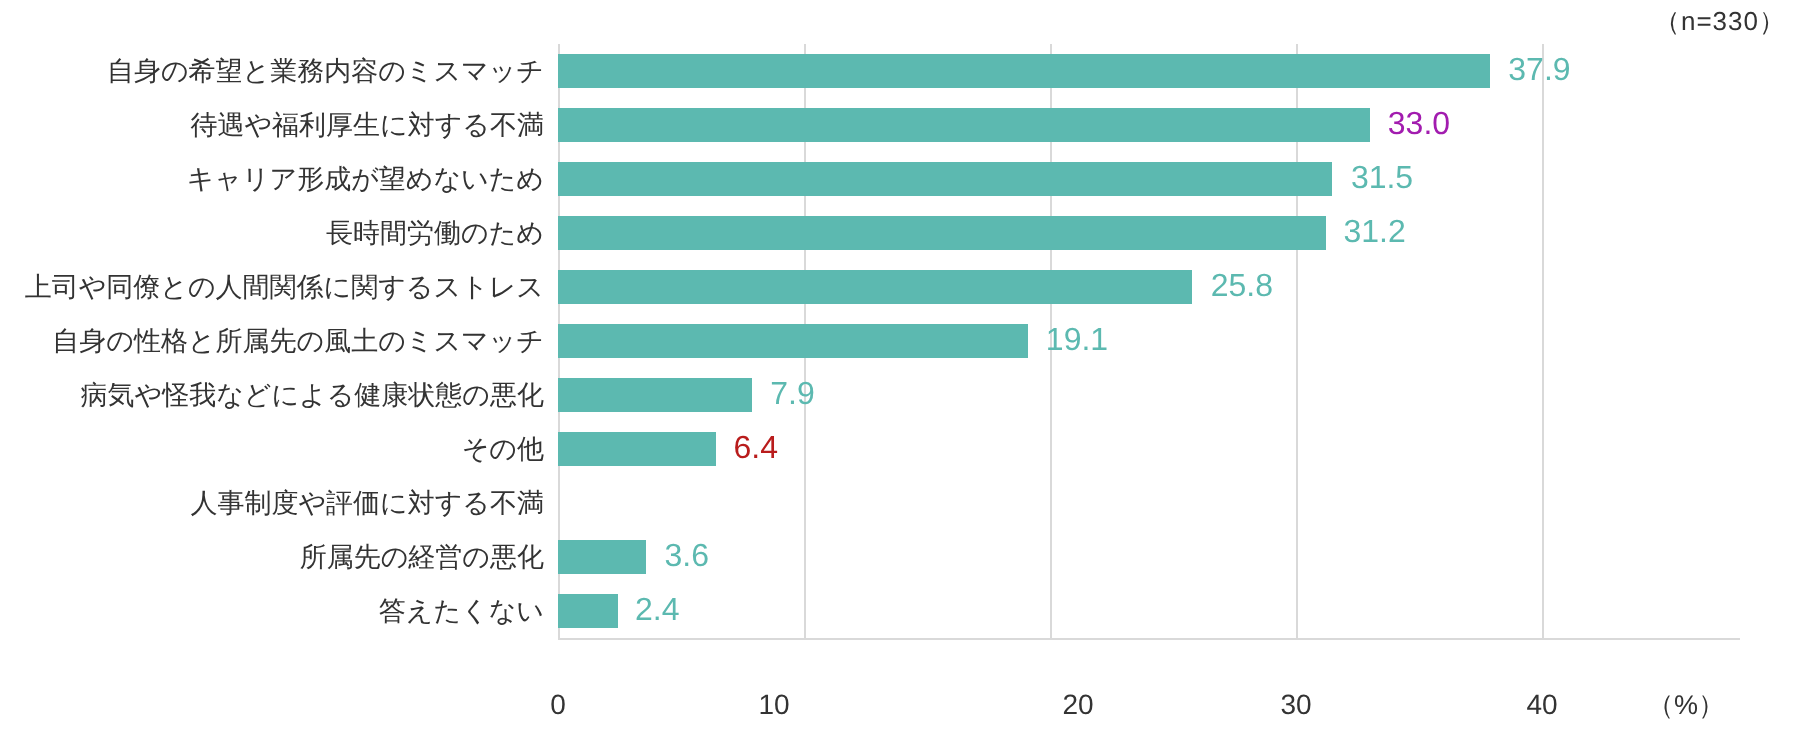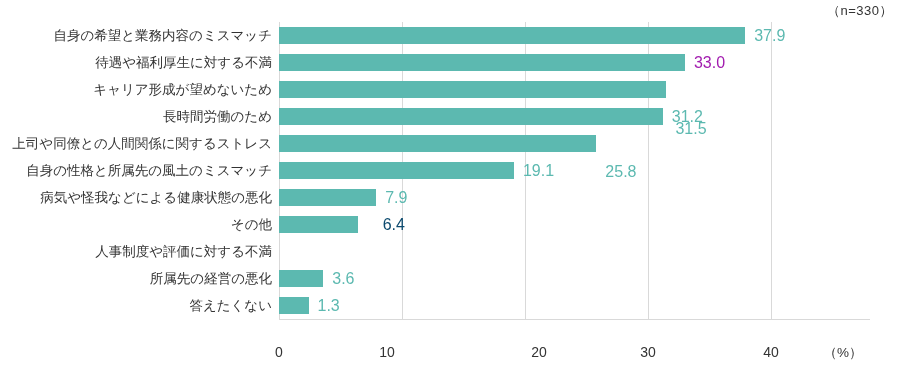--- a/index.html
+++ b/index.html
@@ -171,73 +171,73 @@
           <div class="cat-label">待遇や福利厚生に対する不満</div>
           <div class="bar-wrap">
             <div class="bar" style="width: 405.9px; background: rgb(92, 185, 176);"></div>
             <div class="val-label" style="left: 414.9px; color: #a21caf;">33.0</div>
           </div>
         </div>
         <div class="row">
           <div class="cat-label">キャリア形成が望めないため</div>
           <div class="bar-wrap">
             <div class="bar" style="width: 387.45px; background: rgb(92, 185, 176);"></div>
-            <div class="val-label" style="left: 396.45px; color: rgb(92, 185, 176); margin-top: 39px;">31.5</div>
+            <div class="val-label" style="left: 396.45px; color: rgb(92, 185, 176);">31.5</div>
           </div>
         </div>
         <div class="row">
           <div class="cat-label">長時間労働のため</div>
           <div class="bar-wrap">
             <div class="bar" style="width: 383.76px; background: rgb(92, 185, 176);"></div>
             <div class="val-label" style="left: 392.76px; color: rgb(92, 185, 176);">31.2</div>
           </div>
         </div>
         <div class="row">
           <div class="cat-label">上司や同僚との人間関係に関するストレス</div>
           <div class="bar-wrap">
             <div class="bar" style="width: 317.34px; background: rgb(92, 185, 176);"></div>
-            <div class="val-label" style="left: 326.34px; color: rgb(92, 185, 176); margin-top: 28px;">25.8</div>
+            <div class="val-label" style="left: 326.34px; color: rgb(92, 185, 176);">25.8</div>
           </div>
         </div>
         <div class="row">
           <div class="cat-label">自身の性格と所属先の風土のミスマッチ</div>
           <div class="bar-wrap">
             <div class="bar" style="width: 234.93px; background: rgb(92, 185, 176);"></div>
             <div class="val-label" style="left: 243.93px; color: rgb(92, 185, 176);">19.1</div>
           </div>
         </div>
         <div class="row">
           <div class="cat-label">病気や怪我などによる健康状態の悪化</div>
           <div class="bar-wrap">
             <div class="bar" style="width: 97.17px; background: rgb(92, 185, 176);"></div>
             <div class="val-label" style="left: 106.17px; color: rgb(92, 185, 176);">7.9</div>
           </div>
         </div>
         <div class="row">
           <div class="cat-label">その他</div>
           <div class="bar-wrap">
             <div class="bar" style="width: 78.72px; background: rgb(92, 185, 176);"></div>
-            <div class="val-label" style="left: 87.72px; color: #0c4a6e; margin-left: 16px;">6.4</div>
+            <div class="val-label" style="left: 87.72px; color: #b91c1c;">6.4</div>
           </div>
         </div>
         <div class="row">
           <div class="cat-label">人事制度や評価に対する不満</div>
         </div>
         <div class="row">
           <div class="cat-label">所属先の経営の悪化</div>
           <div class="bar-wrap">
             <div class="bar" style="width: 44.28px; background: rgb(92, 185, 176);"></div>
             <div class="val-label" style="left: 53.28px; color: rgb(92, 185, 176);">3.6</div>
           </div>
         </div>
         <div class="row">
           <div class="cat-label">答えたくない</div>
           <div class="bar-wrap">
             <div class="bar" style="width: 29.52px; background: rgb(92, 185, 176);"></div>
-            <div class="val-label" style="left: 38.52px; color: rgb(92, 185, 176);">1.3</div>
+            <div class="val-label" style="left: 38.52px; color: rgb(92, 185, 176);">2.4</div>
           </div>
         </div>
       </div>
 
     <div id="baseline"></div>
   </div>
 
   <div id="xaxis">
     <div id="unit-label">（%）</div>
   <div class="xtick" style="left: 279px;">0</div>

